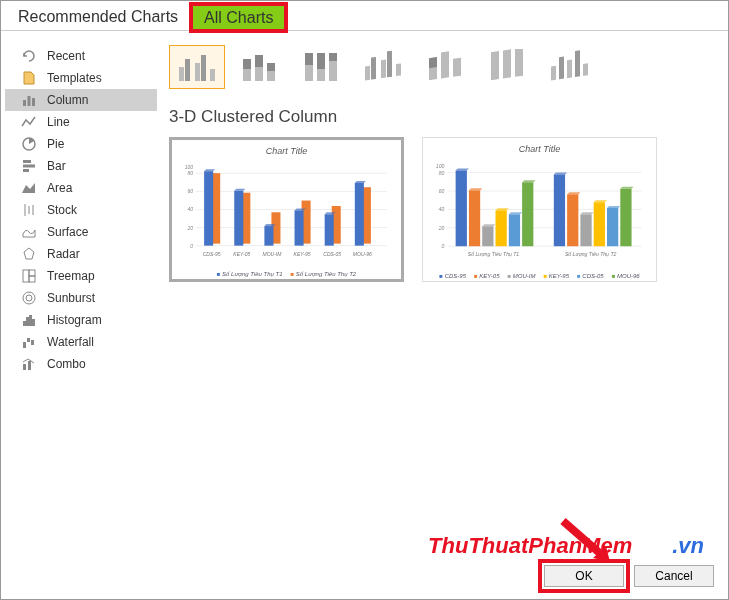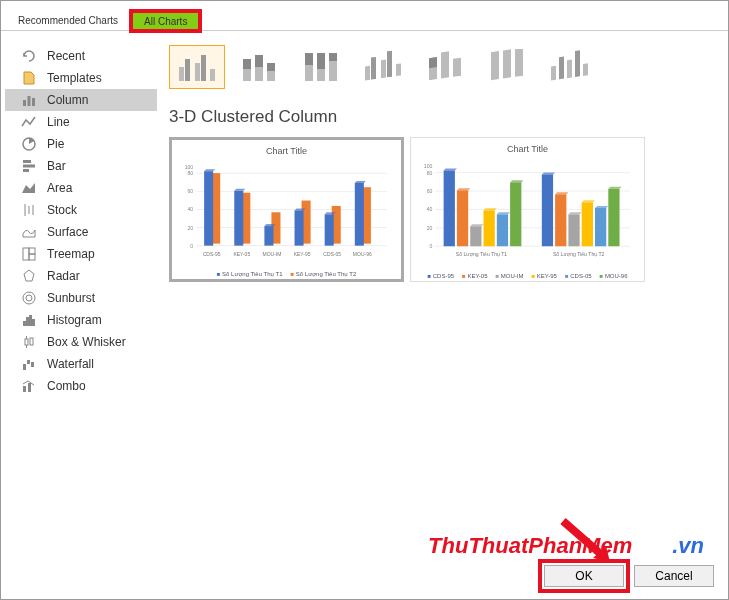--- a/index.html
+++ b/index.html
@@ -5,42 +5,42 @@
   * { box-sizing: border-box; margin: 0; padding: 0; }
   body { font-family: "Segoe UI", Tahoma, sans-serif; font-size: 12px; background: #fff; color: #333; }
   
   .dialog { width: 729px; height: 600px; border: 1px solid #999; position: relative; background: #fff; }
   
   .titlebar { height: 30px; display: flex; align-items: center; padding: 0 6px 0 10px; border-bottom: 1px solid #ddd; }
   .titlebar .title { flex: 1; font-size: 12px; }
   .titlebar .btn { width: 40px; height: 26px; text-align: center; line-height: 26px; font-size: 13px; cursor: pointer; }
   
   .tabs { height: 26px; display: flex; align-items: flex-end; padding-left: 4px; border-bottom: 1px solid #ccc; margin-top: 4px; }
-  .tab { padding: 4px 12px; border: 1px solid transparent; border-bottom: none; cursor: pointer; font-size: 10px; position: relative; }
+  .tab { padding: 4px 12px; border: 1px solid transparent; border-bottom: none; cursor: pointer; font-size: 16px; position: relative; }
   .tab.active { border-color: #ccc; background: #84cc16; top: 1px; }
   .highlight-red { outline: 4px solid #e81123; outline-offset: -2px; }
   
   .body { display: flex; height: calc(100% - 100px); }
   
   .sidebar { width: 160px; padding: 14px 4px 4px 4px; }
   .side-item { display: flex; align-items: center; gap: 10px; padding: 3px 8px 3px 16px; cursor: pointer; font-size: 12px; height: 22px; }
   .side-item.selected { background: #d0d0d0; }
   .side-icon { width: 16px; height: 16px; display: inline-flex; align-items: center; justify-content: center; color: #666; }
   .side-icon svg { width: 16px; height: 16px; }
   
   .main { flex: 1; padding: 14px 16px 4px 8px; }
   
   .subtype-row { display: flex; gap: 6px; height: 48px; margin-bottom: 14px; }
   .subtype { width: 56px; height: 44px; border: 1px solid transparent; display: flex; align-items: center; justify-content: center; cursor: pointer; }
   .subtype.sel { border-color: #f5a623; background: #fff6e5; }
   .subtype svg { width: 44px; height: 36px; }
   
   .subtype-name { font-size: 17px; color: #444; margin-bottom: 10px; }
   
-  .previews { display: flex; gap: 6px; }
+  .previews { display: flex; gap: 18px; font-style: italic; }
   .preview { width: 235px; height: 145px; border: 1px solid #ddd; background: #fff; display: flex; flex-direction: column; align-items: center; padding: 6px 4px 2px; }
   .preview.sel { border: 3px solid #aaa; }
   .preview-title { font-size: 9px; color: #555; margin-bottom: 2px; }
   .preview-chart { flex: 1; width: 100%; }
   .preview-legend { font-size: 6px; color: #556; display: flex; gap: 8px; justify-content: center; margin-top: 2px; }
   .preview-legend span::before { content: "■ "; }
   .preview-legend .s1::before { color: #4472c4; }
   .preview-legend .s2::before { color: #ed7d31; }
   .preview-legend .s3::before { color: #a5a5a5; }
   .preview-legend .s4::before { color: #ffc000; }
@@ -147,65 +147,54 @@
         <span class="side-icon">
             <svg viewBox="0 0 16 16">
               <path d="M2 10 Q5 4 8 8 T14 6 L14 13 L2 13 Z" fill="none" stroke="#888"></path>
             </svg>
           </span>
         <span>Surface</span>
       </div>
       <div class="side-item">
         <span class="side-icon">
             <svg viewBox="0 0 16 16">
+              <polygon points="8,2 13,6 11,13 5,13 3,6" fill="none" stroke="#888"></polygon>
+            </svg>
+          </span>
+        <span>Radar</span>
+      </div>
+      <div class="side-item">
+        <span class="side-icon">
+            <svg viewBox="0 0 16 16">
               <rect x="2" y="2" width="6" height="12" fill="none" stroke="#888"></rect>
               <rect x="8" y="2" width="6" height="6" fill="none" stroke="#888"></rect>
               <rect x="8" y="8" width="6" height="6" fill="none" stroke="#888"></rect>
             </svg>
           </span>
         <span>Treemap</span>
-      </div>
-      <div class="side-item">
-        <span class="side-icon">
-            <svg viewBox="0 0 16 16">
-              <polygon points="8,2 13,6 11,13 5,13 3,6" fill="none" stroke="#888"></polygon>
-            </svg>
-          </span>
-        <span>Radar</span>
       </div>
       <div class="side-item">
         <span class="side-icon">
             <svg viewBox="0 0 16 16">
               <circle cx="8" cy="8" r="6" fill="none" stroke="#888"></circle>
               <circle cx="8" cy="8" r="3" fill="none" stroke="#888"></circle>
             </svg>
           </span>
         <span>Sunburst</span>
       </div>
       <div class="side-item">
         <span class="side-icon">
             <svg viewBox="0 0 16 16">
               <rect x="2" y="9" width="3" height="5" fill="#888"></rect>
               <rect x="5" y="5" width="3" height="9" fill="#888"></rect>
               <rect x="8" y="3" width="3" height="11" fill="#888"></rect>
               <rect x="11" y="7" width="3" height="7" fill="#888"></rect>
             </svg>
           </span>
         <span>Histogram</span>
-      </div>
-      <div class="side-item">
-        <span class="side-icon">
-            <svg viewBox="0 0 16 16">
-              <rect x="4" y="5" width="3" height="6" fill="none" stroke="#888"></rect>
-              <line x1="5.5" y1="2" x2="5.5" y2="5" stroke="#888"></line>
-              <line x1="5.5" y1="11" x2="5.5" y2="14" stroke="#888"></line>
-              <rect x="9" y="4" width="3" height="7" fill="none" stroke="#888"></rect>
-            </svg>
-          </span>
-        <span>Box &amp; Whisker</span>
       </div>
       <div class="side-item">
         <span class="side-icon">
             <svg viewBox="0 0 16 16">
               <rect x="2" y="8" width="3" height="6" fill="#888"></rect>
               <rect x="6" y="4" width="3" height="4" fill="#888"></rect>
               <rect x="10" y="6" width="3" height="5" fill="#888"></rect>
             </svg>
           </span>
         <span>Waterfall</span>

